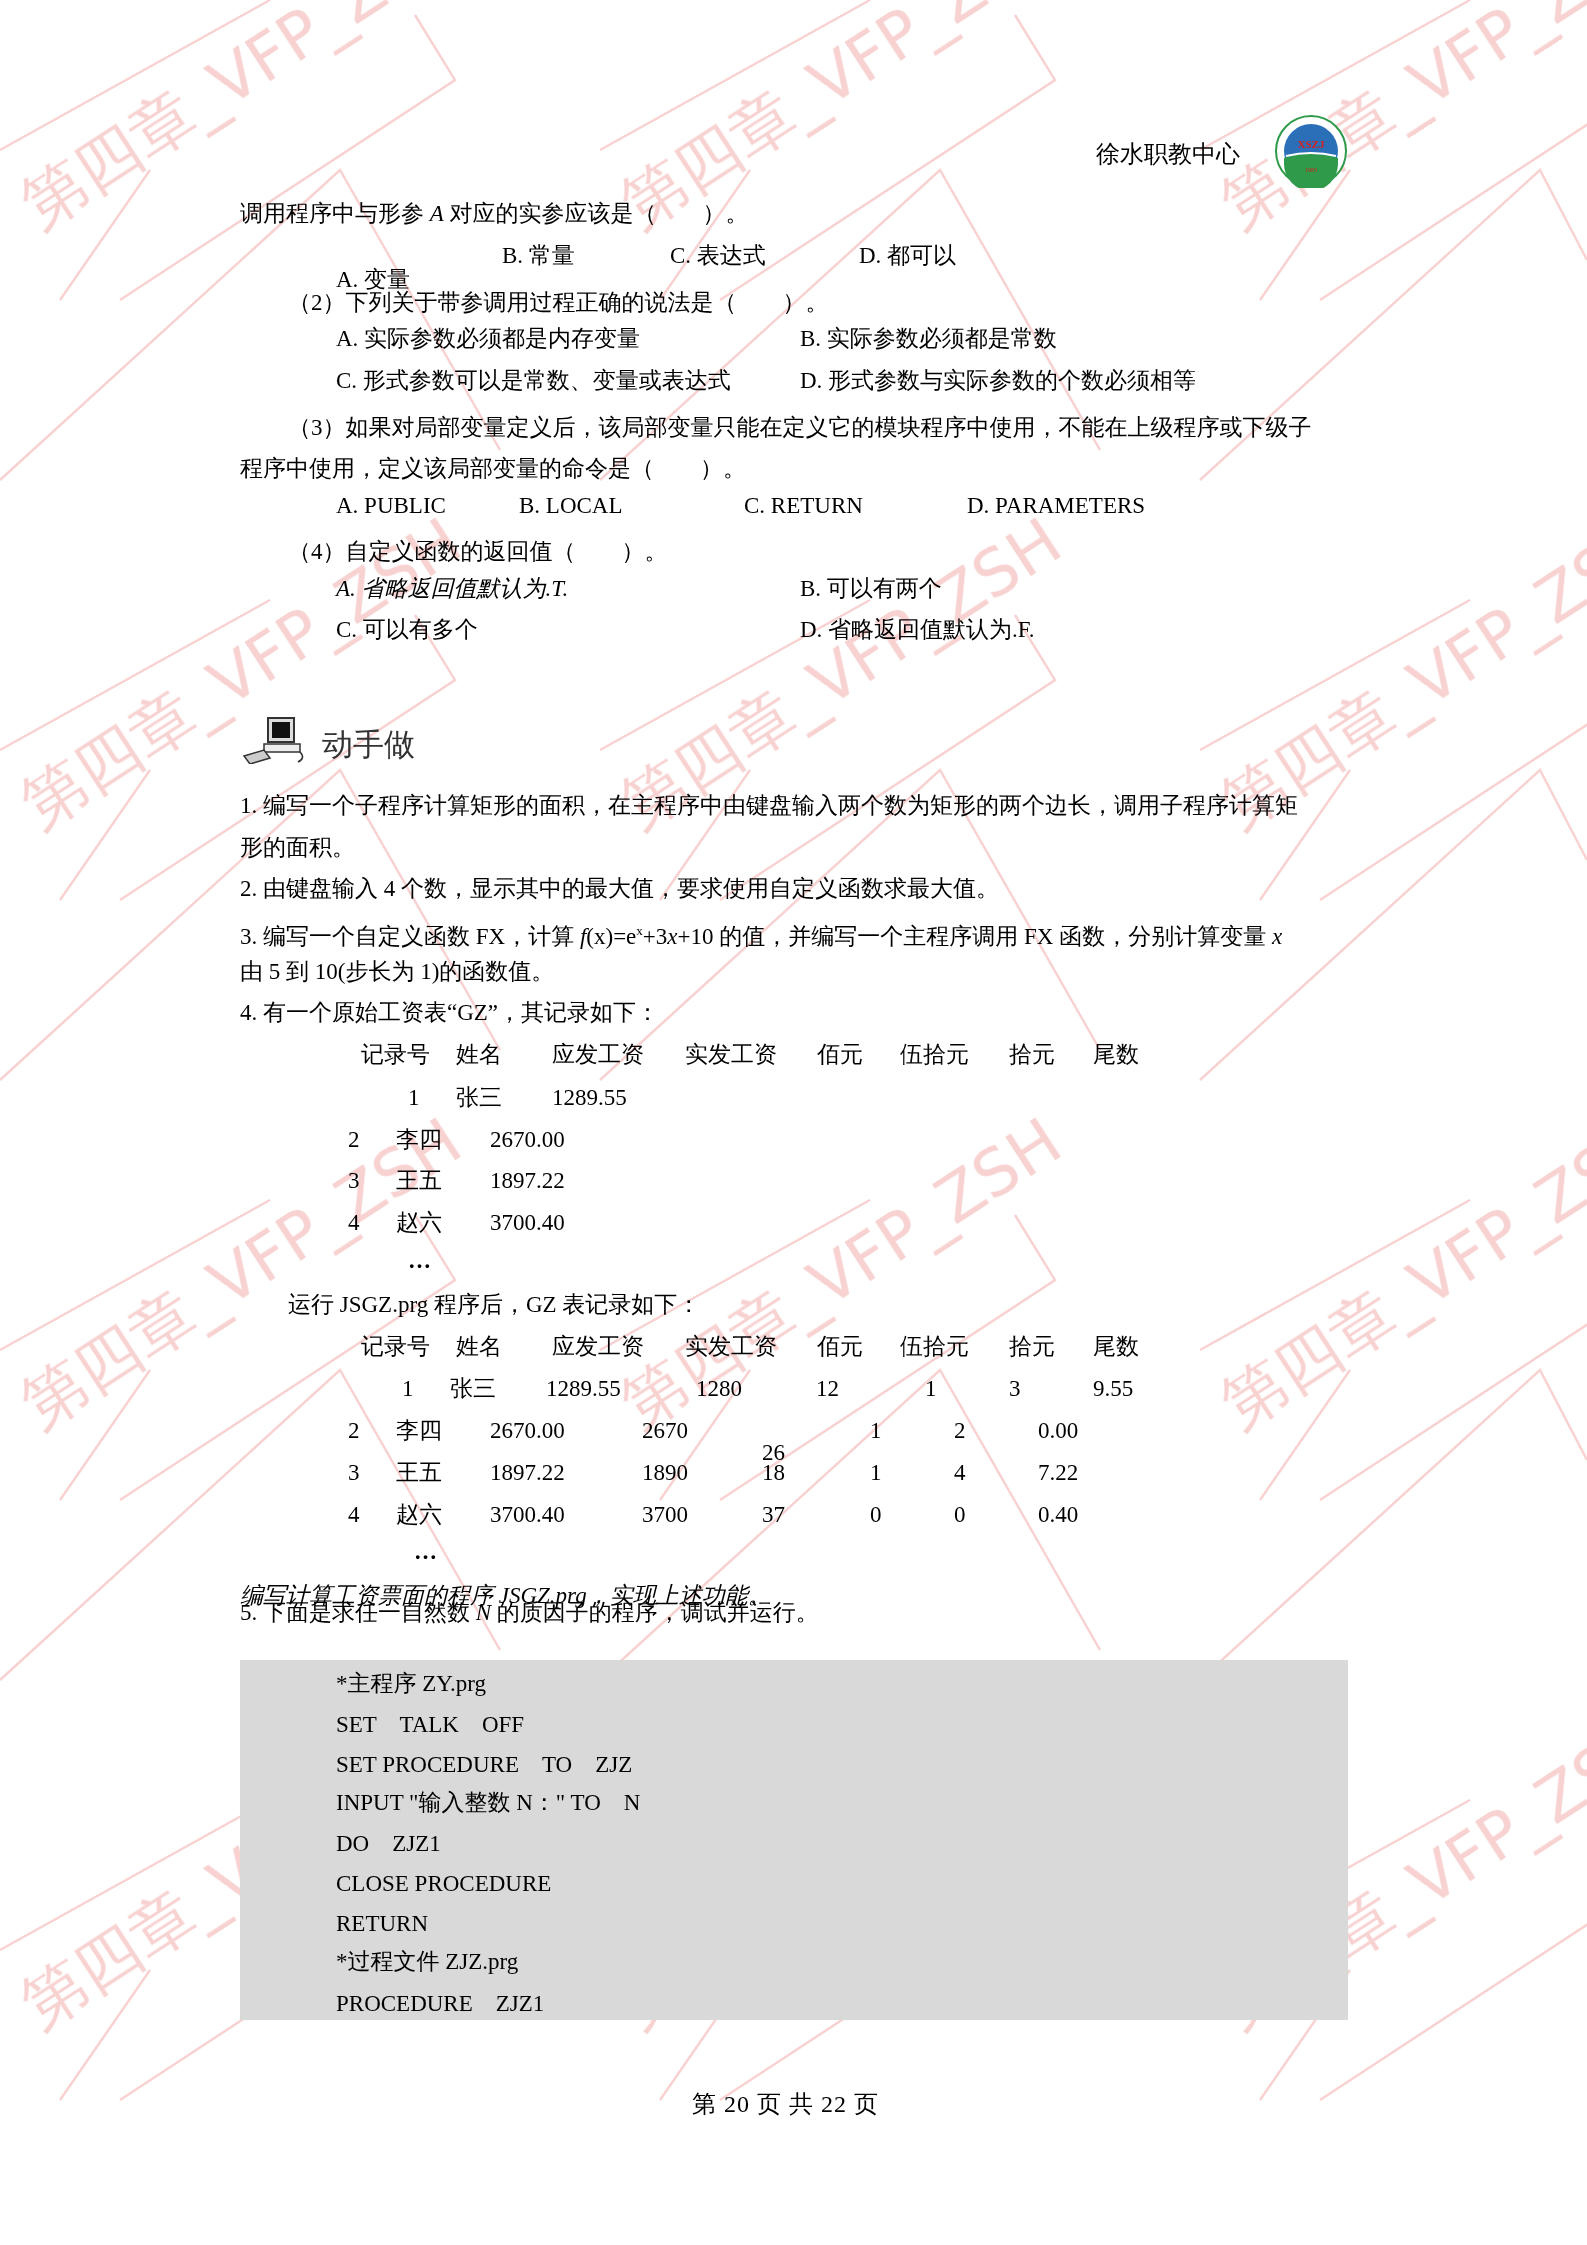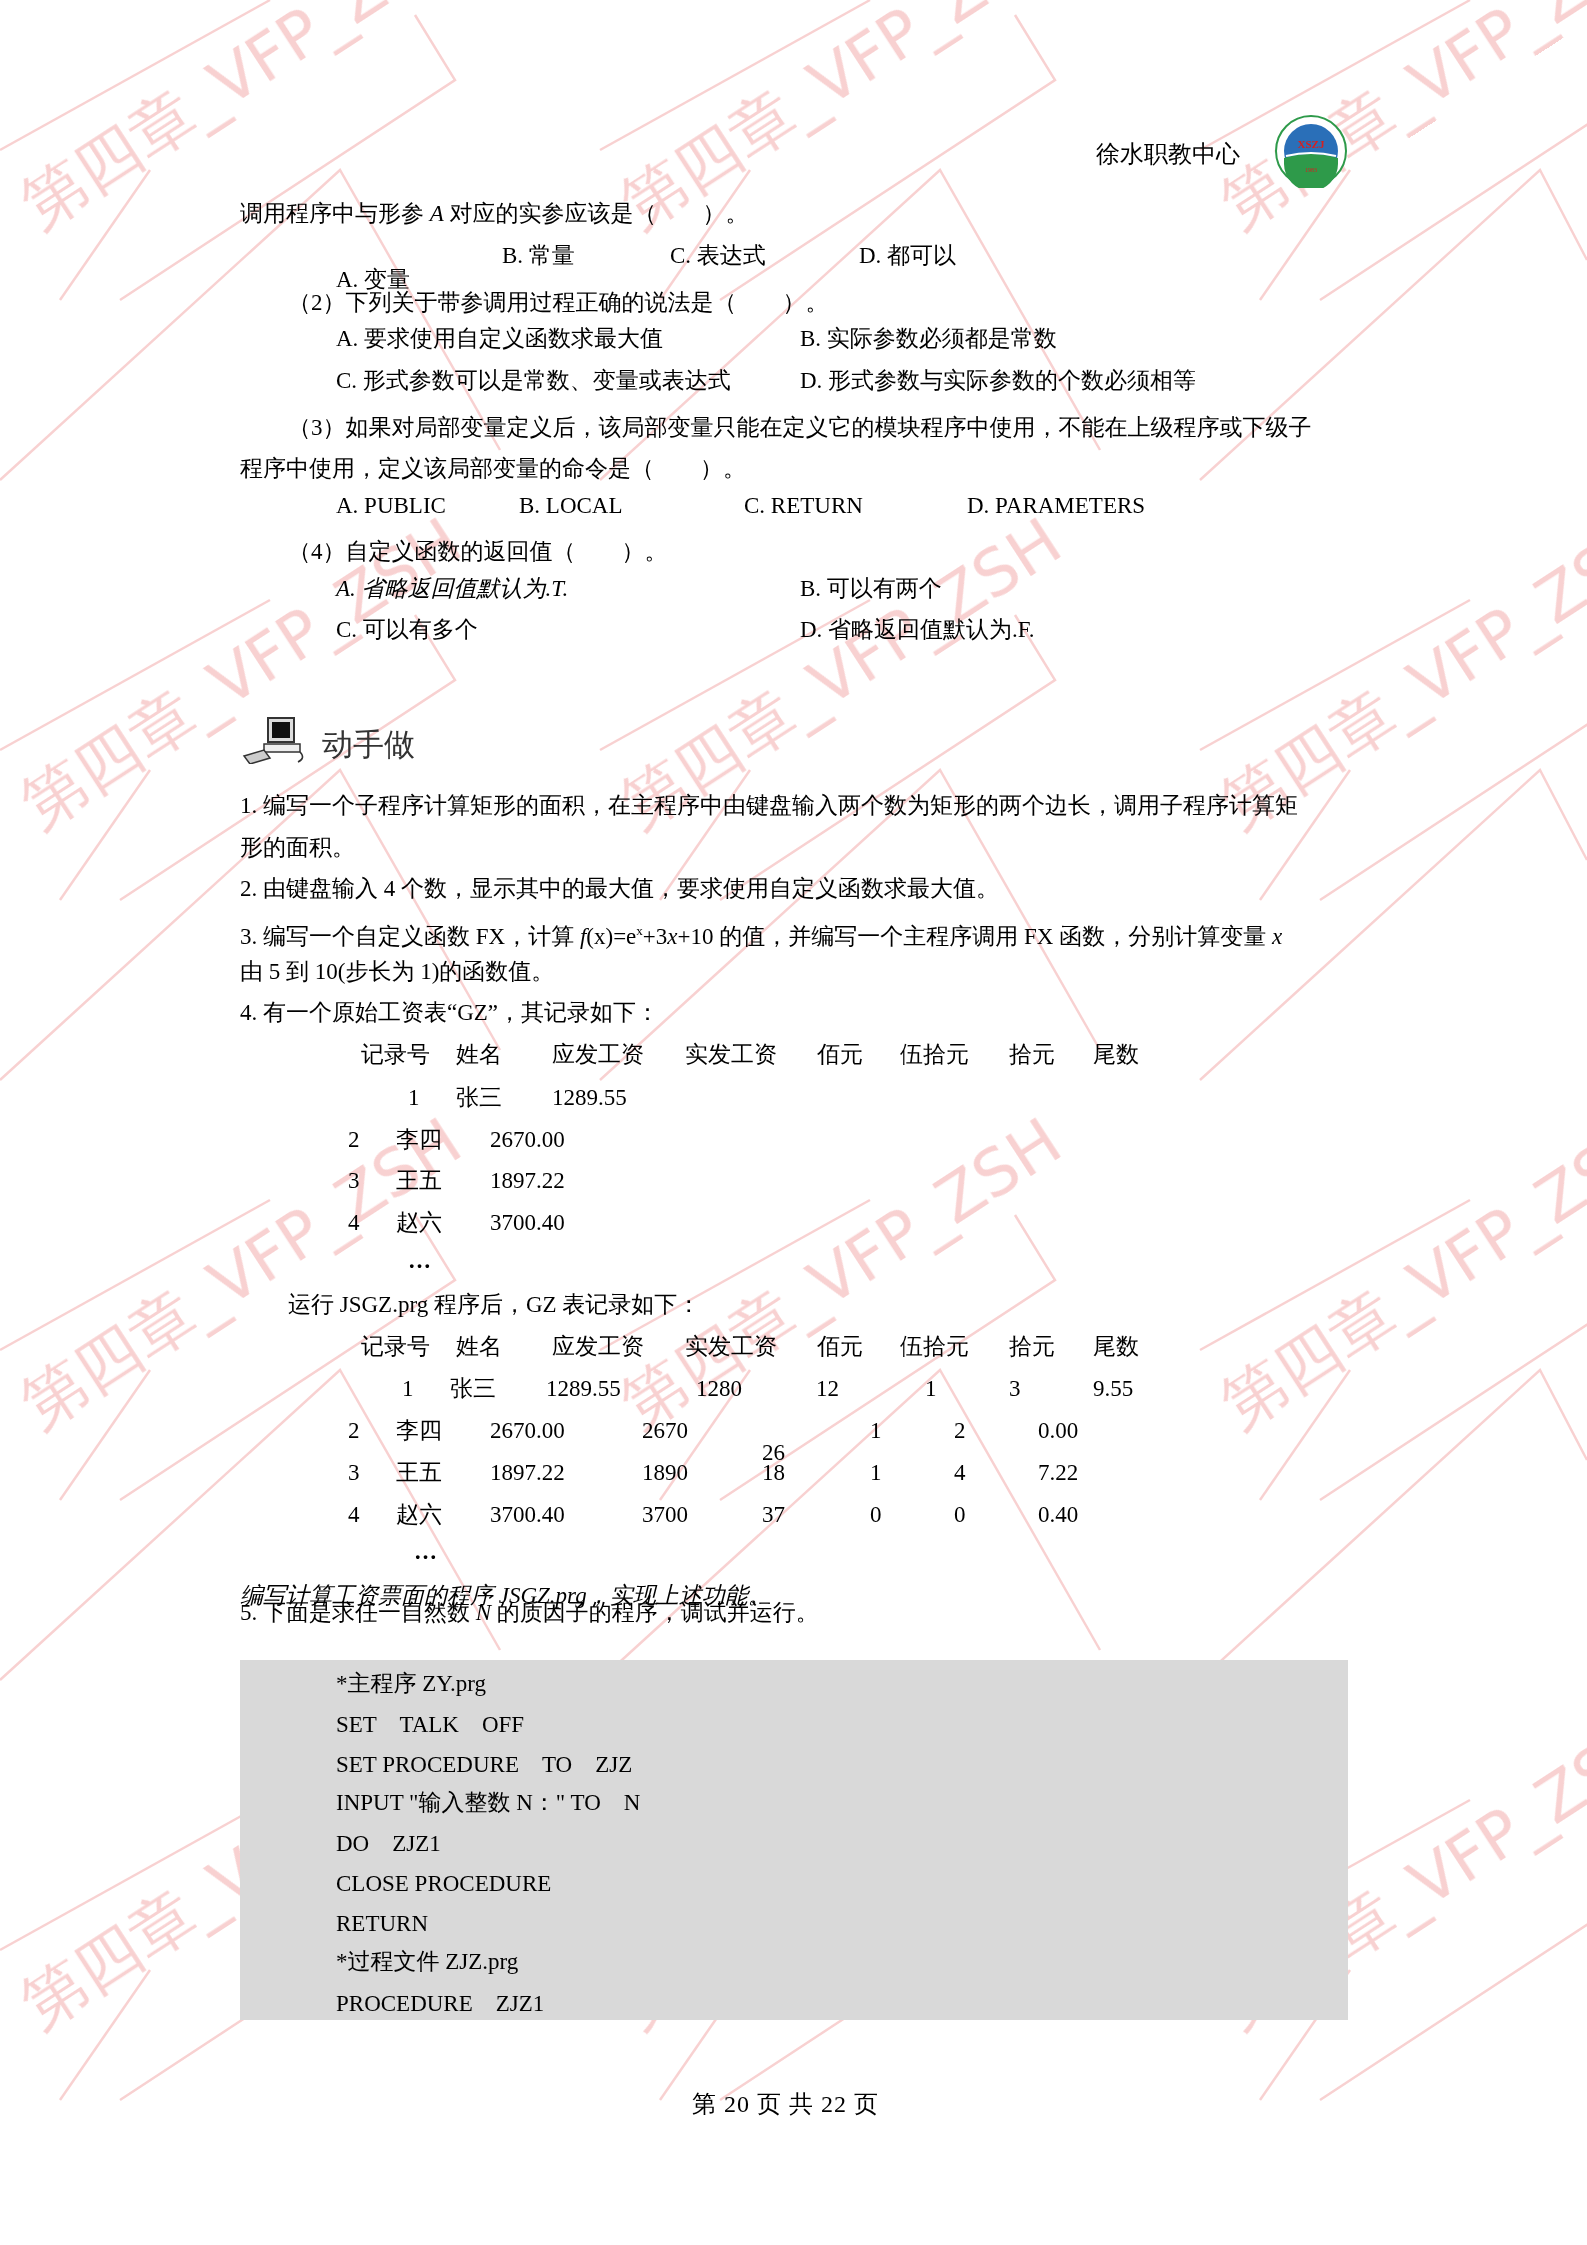--- a/index.html
+++ b/index.html
@@ -80,21 +80,21 @@
 
 <div class="abs t" style="left:240px;top:200px;">
   <span>调用程序中与形参 </span><span class="italic">A</span><span> 对应的实参应该是（　　）。</span>
 </div>
 <div class="abs t" style="left:336px;top:242px;margin-top:24px;">A. 变量</div>
 <div class="abs t" style="left:502px;top:242px;">B. 常量</div>
 <div class="abs t" style="left:670px;top:242px;">C. 表达式</div>
 <div class="abs t" style="left:859px;top:242px;">D. 都可以</div>
 
 <div class="abs t" style="left:288px;top:289px;">（2）下列关于带参调用过程正确的说法是（　　）。</div>
-<div class="abs t" style="left:336px;top:325px;">A. 要求使用自定义函数求最大值</div>
+<div class="abs t" style="left:336px;top:325px;">A. 实际参数必须都是内存变量</div>
 <div class="abs t" style="left:800px;top:325px;">B. 实际参数必须都是常数</div>
 <div class="abs t" style="left:336px;top:367px;">C. 形式参数可以是常数、变量或表达式</div>
 <div class="abs t" style="left:800px;top:367px;">D. 形式参数与实际参数的个数必须相等</div>
 
 <div class="abs t" style="left:288px;top:414px;">（3）如果对局部变量定义后，该局部变量只能在定义它的模块程序中使用，不能在上级程序或下级子</div>
 <div class="abs t" style="left:240px;top:455px;">程序中使用，定义该局部变量的命令是（　　）。</div>
 <div class="abs t" style="left:336px;top:492px;">A. PUBLIC</div>
 <div class="abs t" style="left:519px;top:492px;">B. LOCAL</div>
 <div class="abs t" style="left:744px;top:492px;">C. RETURN</div>
 <div class="abs t" style="left:967px;top:492px;">D. PARAMETERS</div>

